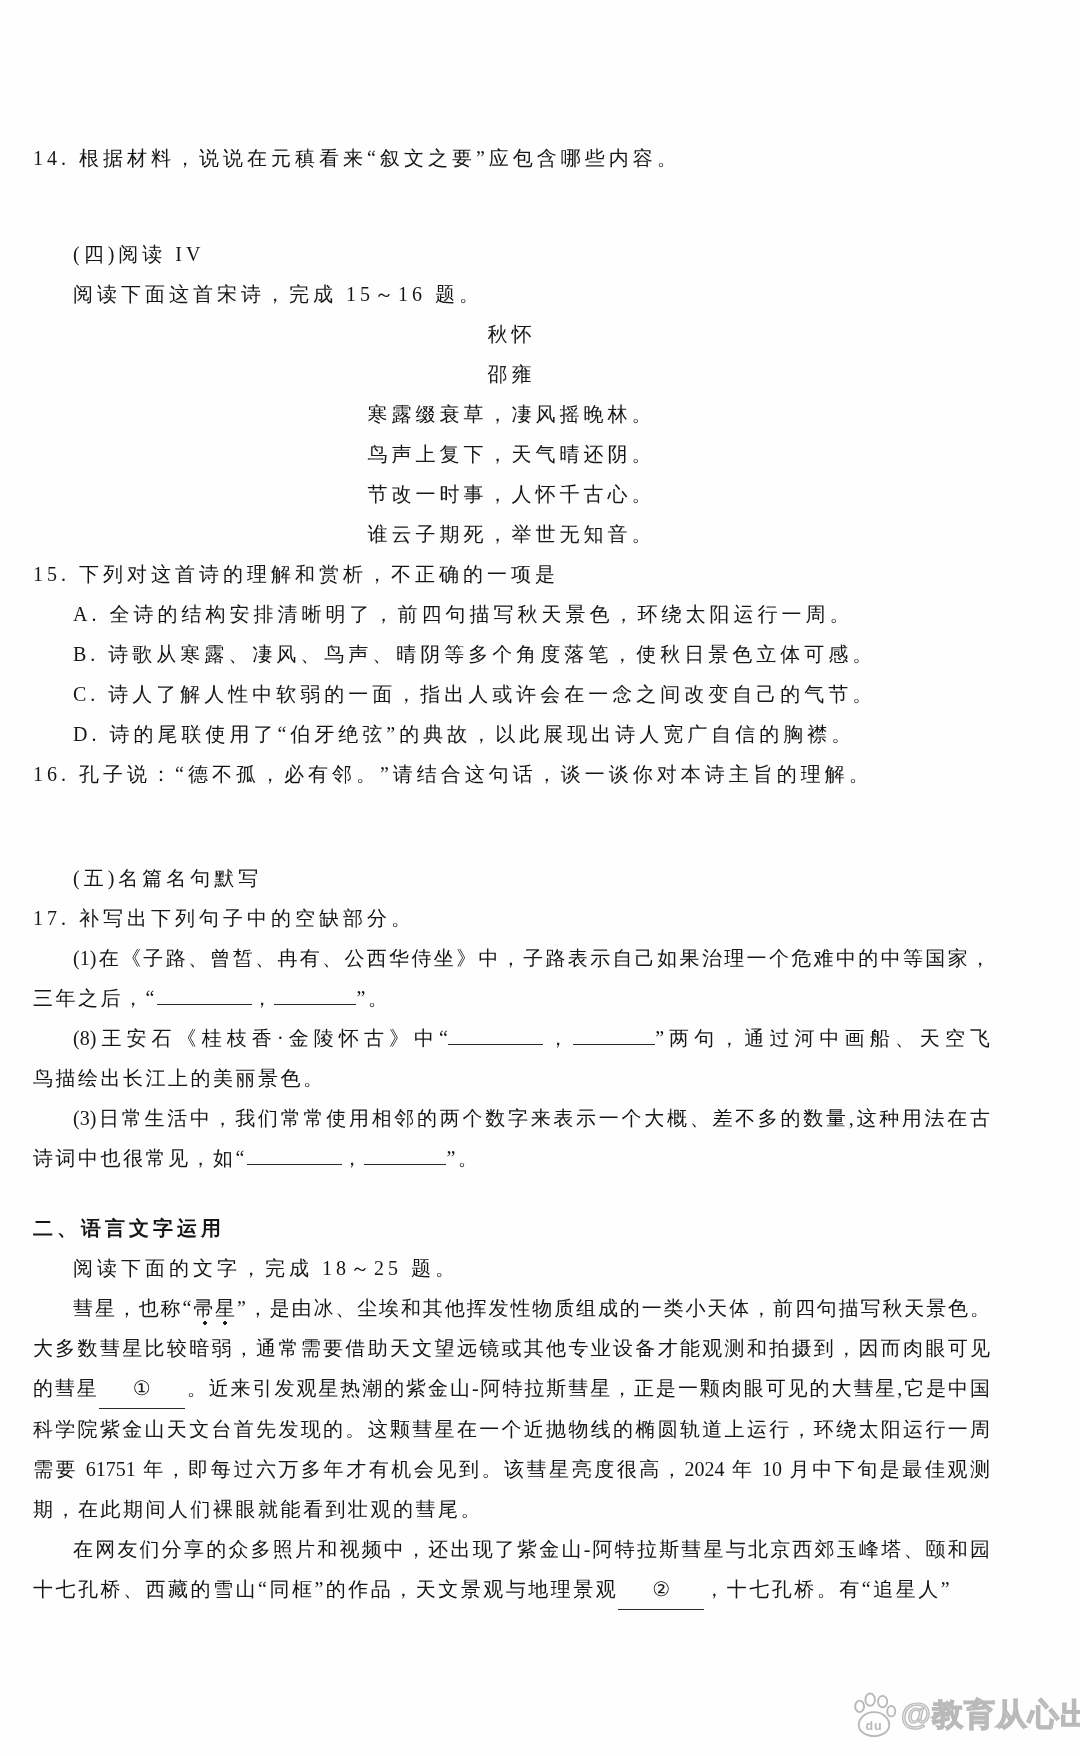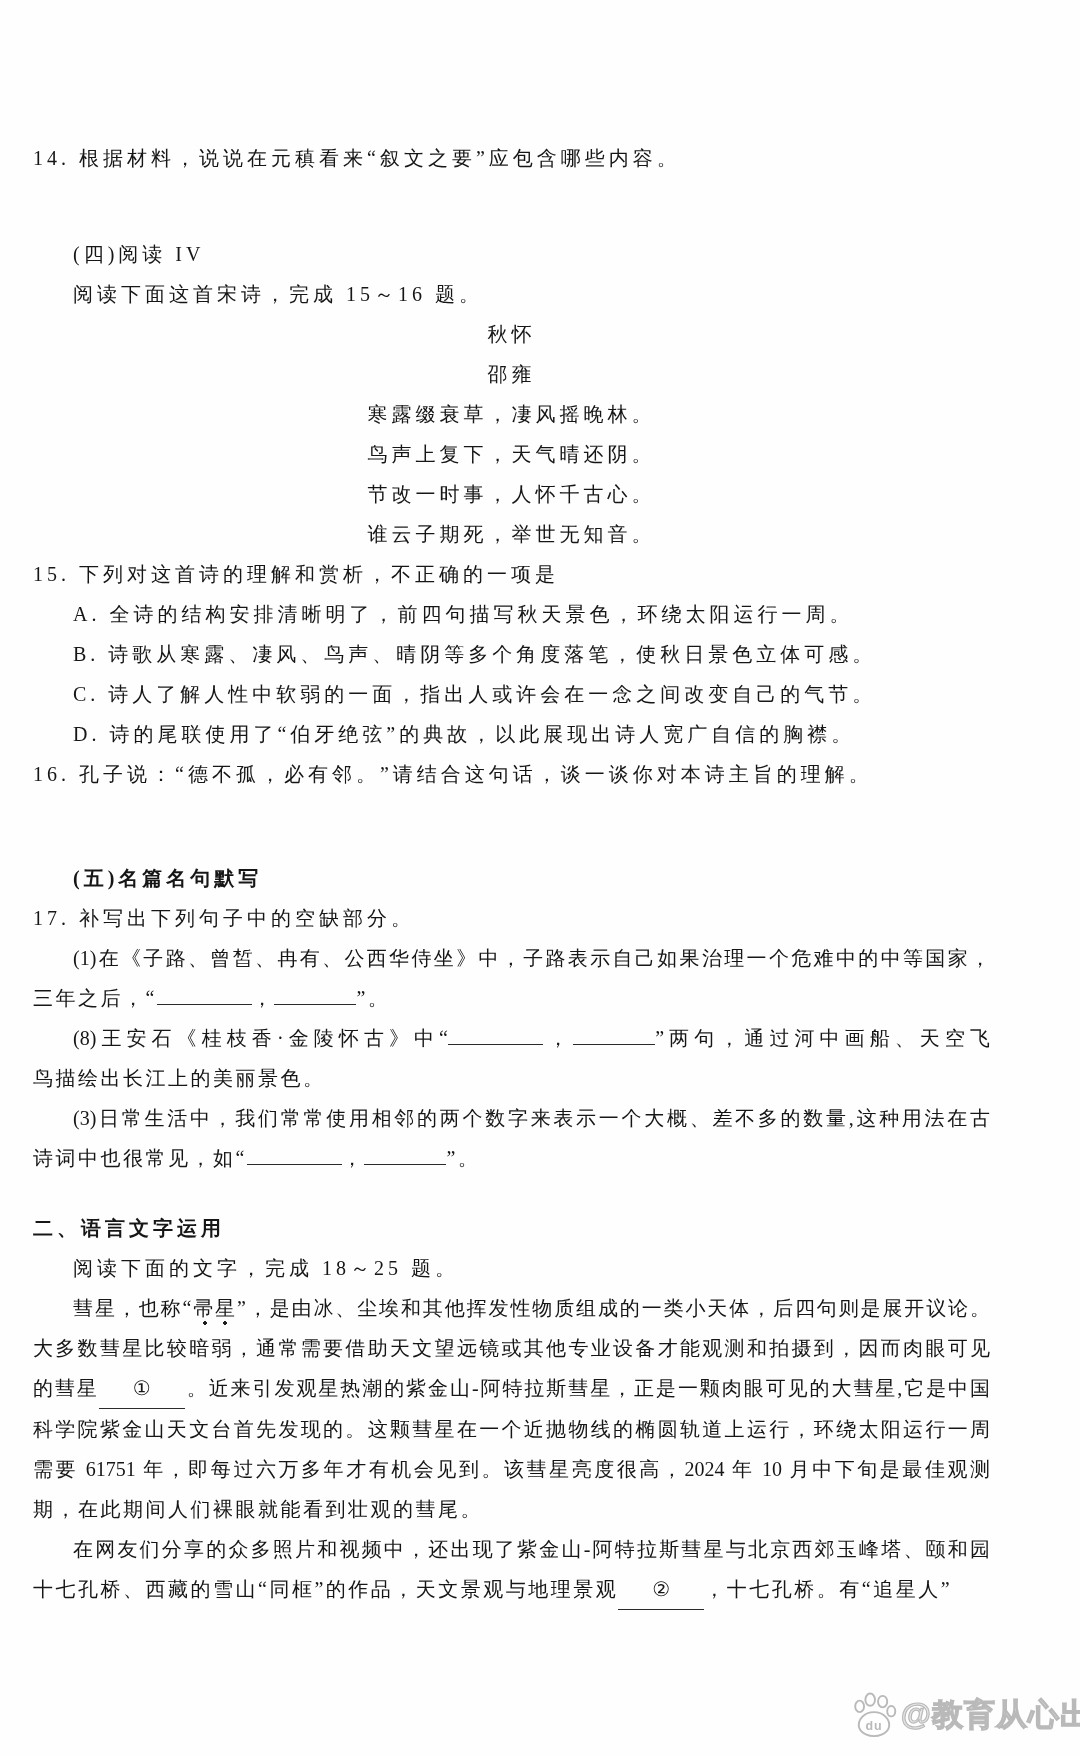--- a/index.html
+++ b/index.html
@@ -23,21 +23,21 @@
     line-height:40px;
     letter-spacing:2.5px;
     white-space:normal;
   }
   .ls-wide{letter-spacing:4px;}
   .jline{text-align:justify;text-align-last:justify;letter-spacing:0;}
   .ind{text-indent:40px;}
   .center{text-align:center;text-align-last:center;letter-spacing:4px;}
   .bold{font-weight:700;}
   .gap-lg{margin-top:56px;}
-  .gap-xl{margin-top:64px;font-weight:bold;}
+  .gap-xl{margin-top:64px;}
   .gap-md{margin-top:30px;}
   .blank{
     display:inline-block;
     width:95px;height:1em;
     border-bottom:1.5px solid #2a2a2a;
     vertical-align:baseline;
   }
   .blank.short{width:82px;}
   .blank-num{
     display:inline-block;
@@ -105,21 +105,21 @@
 
   <p class="line jline ind"><span>(8)王安石《桂枝香·金陵怀古》中“</span><span class="blank"></span><span>，</span><span class="blank short"></span><span>”两句，通过河中画船、天空飞</span></p>
   <p class="line">鸟描绘出长江上的美丽景色。</p>
 
   <p class="line jline ind">(3)日常生活中，我们常常使用相邻的两个数字来表示一个大概、差不多的数量,这种用法在古</p>
   <p class="line"><span>诗词中也很常见，如“</span><span class="blank"></span><span>，</span><span class="blank short"></span><span>”。</span></p>
 
   <p class="line ls-wide bold gap-md">二、语言文字运用</p>
   <p class="line ls-wide ind">阅读下面的文字，完成 18～25 题。</p>
 
-  <p class="line jline ind"><span>彗星，也称“</span><span class="em-dots">帚星</span><span>”，是由冰、尘埃和其他挥发性物质组成的一类小天体，后四句则是展开议论。</span></p>
+  <p class="line jline ind"><span>彗星，也称“</span><span class="em-dots">帚星</span><span>”，是由冰、尘埃和其他挥发性物质组成的一类小天体，前四句描写秋天景色。</span></p>
   <p class="line jline">大多数彗星比较暗弱，通常需要借助天文望远镜或其他专业设备才能观测和拍摄到，因而肉眼可见</p>
   <p class="line jline"><span>的彗星</span><span class="blank-num">①</span><span>。近来引发观星热潮的紫金山-阿特拉斯彗星，正是一颗肉眼可见的大彗星,它是中国</span></p>
   <p class="line jline">科学院紫金山天文台首先发现的。这颗彗星在一个近抛物线的椭圆轨道上运行，环绕太阳运行一周</p>
   <p class="line jline">需要 61751 年，即每过六万多年才有机会见到。该彗星亮度很高，2024 年 10 月中下旬是最佳观测</p>
   <p class="line">期，在此期间人们裸眼就能看到壮观的彗尾。</p>
 
   <p class="line jline ind">在网友们分享的众多照片和视频中，还出现了紫金山-阿特拉斯彗星与北京西郊玉峰塔、颐和园</p>
   <p class="line"><span>十七孔桥、西藏的雪山“同框”的作品，天文景观与地理景观</span><span class="blank-num">②</span><span>，十七孔桥。有“</span><span class="wavy">追星人</span><span>”</span></p>
 
   <div class="watermark">

